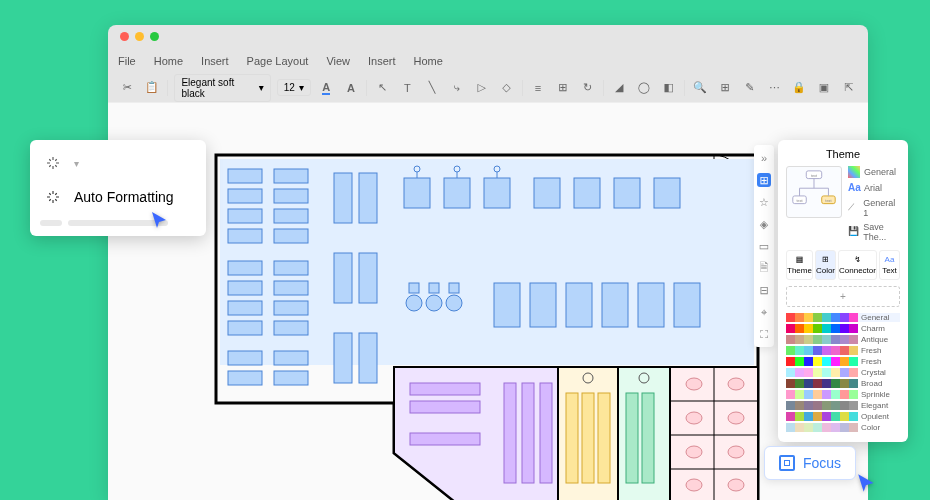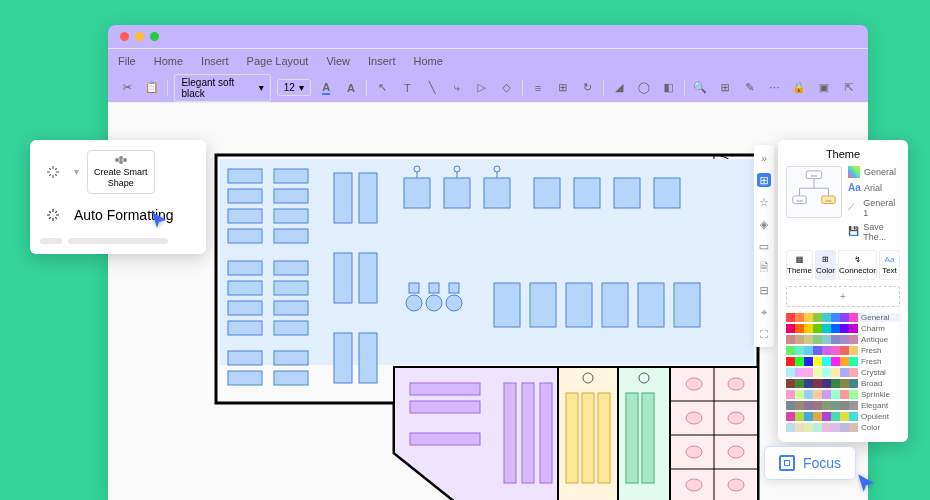--- a/index.html
+++ b/index.html
@@ -1,17 +1,17 @@
 <!DOCTYPE html>
 <html><head>
 <meta charset="utf-8">
 <style>
 *{box-sizing:border-box;margin:0;padding:0;font-family:-apple-system,BlinkMacSystemFont,"Segoe UI",Arial,sans-serif}
 body{background:#34d399;width:930px;height:500px;position:relative;overflow:hidden}
-.app-window{position:absolute;left:108px;top:25px;width:760px;height:475px;background:#c4b5fd;border-radius:8px 8px 0 0;box-shadow:0 4px 20px rgba(0,0,0,.15)}
+.app-window{position:absolute;left:108px;top:25px;width:760px;height:475px;background:#e5e5e5;border-radius:8px 8px 0 0;box-shadow:0 4px 20px rgba(0,0,0,.15)}
 .titlebar{height:24px;display:flex;align-items:center;padding:0 12px;border-bottom:1px solid #e5e5e5}
 .dot{width:9px;height:9px;border-radius:50%;margin-right:6px}
 .dot.r{background:#ff5f56}.dot.y{background:#ffbd2e}.dot.g{background:#27c93f}
 .menubar{height:24px;display:flex;align-items:center;padding:0 10px;font-size:11px;color:#555;gap:18px}
 .menubar span{cursor:pointer}
 .toolbar{height:30px;display:flex;align-items:center;padding:0 10px;gap:6px;font-size:11px;border-bottom:1px solid #eee}
 .tb-btn{width:20px;height:20px;display:flex;align-items:center;justify-content:center;color:#666;cursor:pointer}
 .font-select{border:1px solid #ddd;border-radius:3px;padding:2px 6px;font-size:10px;display:flex;align-items:center;gap:4px}
 .sep{width:1px;height:16px;background:#ddd}
 .canvas-area{position:absolute;top:78px;left:0;right:0;bottom:0;background:#fafafa}
@@ -253,30 +253,20 @@
 </div>
 
 <div class="popover-auto">
   <div class="pop-row1">
     <div class="spark-icon">
       <svg viewBox="0 0 24 24" fill="none" stroke="#555" stroke-width="1.5">
           <path d="M12 4v4M12 16v4M4 12h4M16 12h4M7 7l2 2M15 15l2 2M17 7l-2 2M9 15l-2 2"></path>
         </svg>
     </div>
     <span style="color:#aaa;font-size:10px">▾</span>
-    <div class="css-btn">
-      <svg width="16" height="10" viewBox="0 0 16 10">
-          <circle cx="4" cy="5" r="2" fill="#888"></circle>
-          <circle cx="8" cy="3" r="2" fill="#888"></circle>
-          <circle cx="12" cy="5" r="2" fill="#888"></circle>
-          <circle cx="8" cy="7" r="2" fill="#888"></circle>
-        </svg>
-      <span style="white-space:pre-line">Create Smart
-Shape</span>
-    </div>
   </div>
   <div class="pop-row2">
     <div class="spark-icon">
       <svg viewBox="0 0 24 24" fill="none" stroke="#333" stroke-width="1.5">
           <path d="M12 4v4M12 16v4M4 12h4M16 12h4M7 7l2 2M15 15l2 2M17 7l-2 2M9 15l-2 2"></path>
         </svg>
     </div>
     <span>Auto Formatting</span>
   </div>
   <div class="pop-slider">

